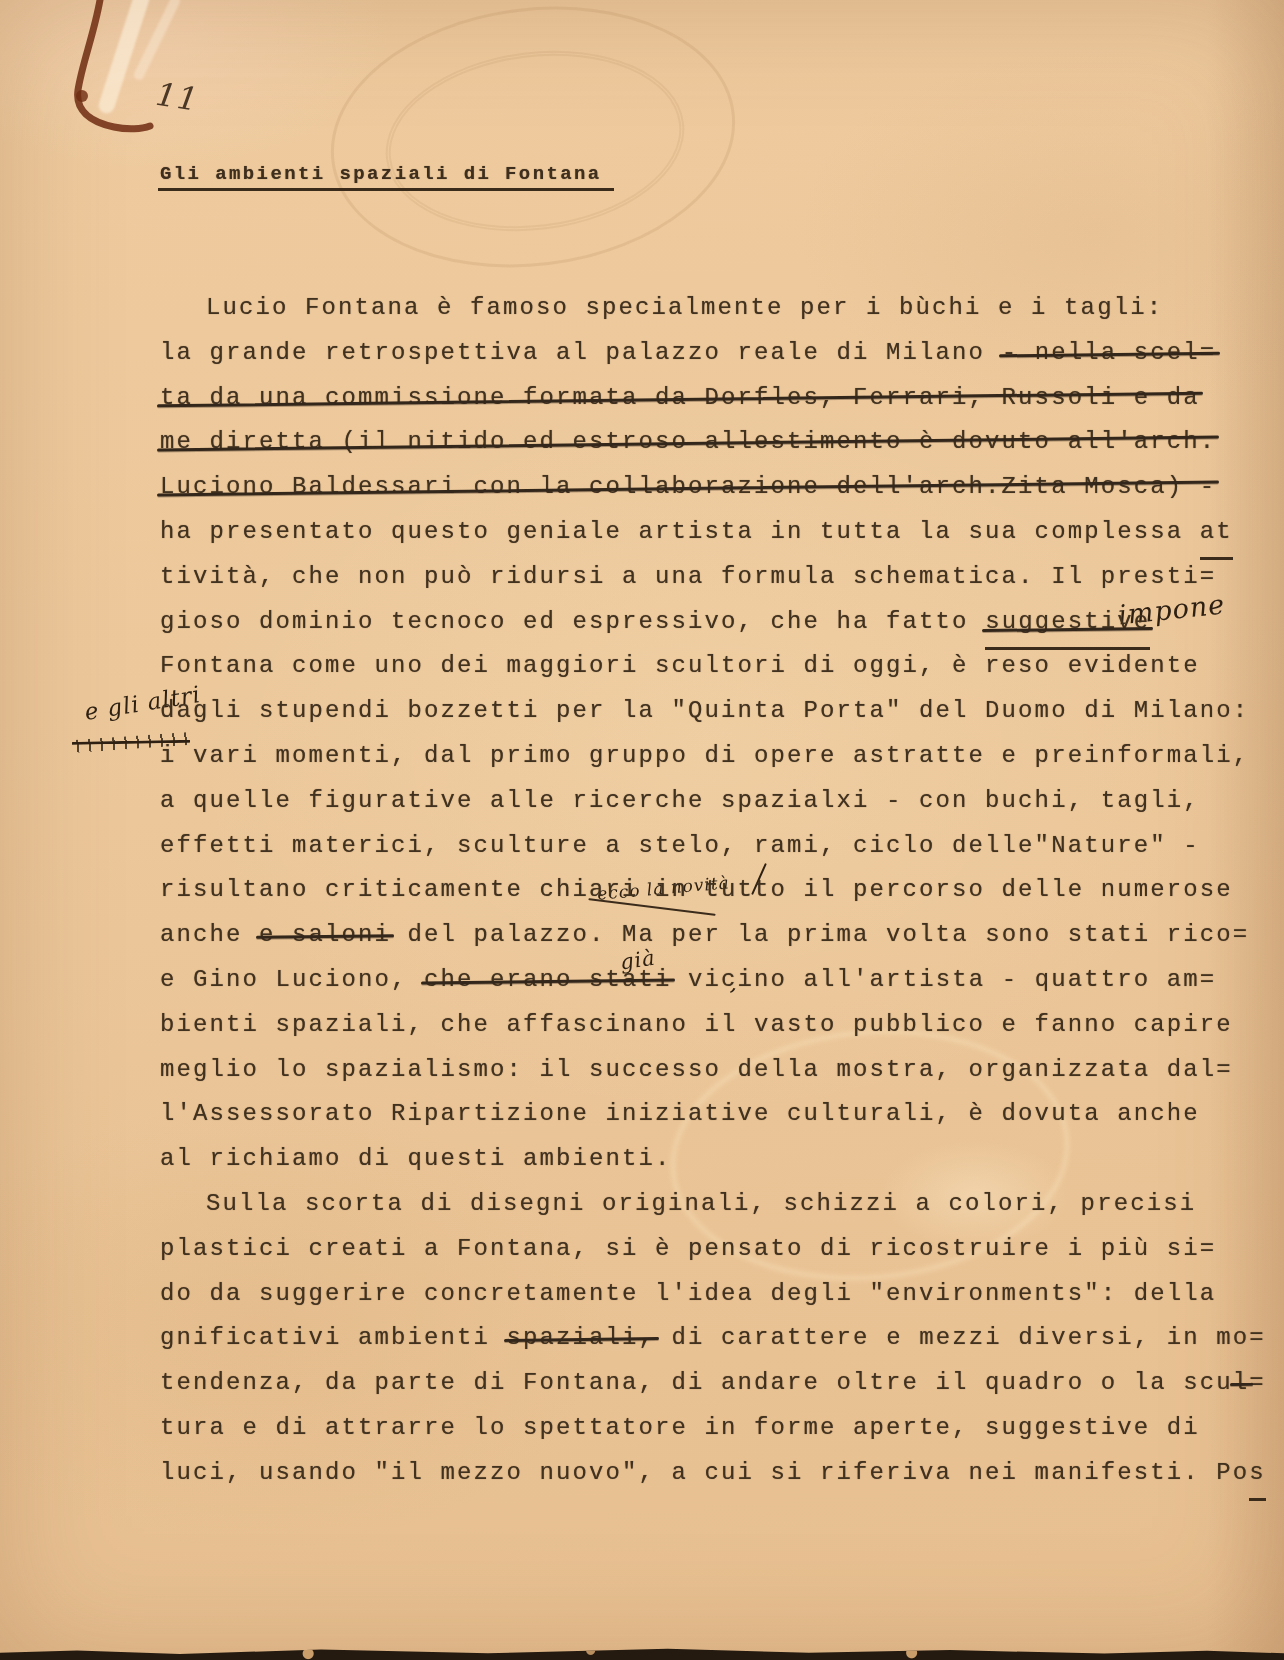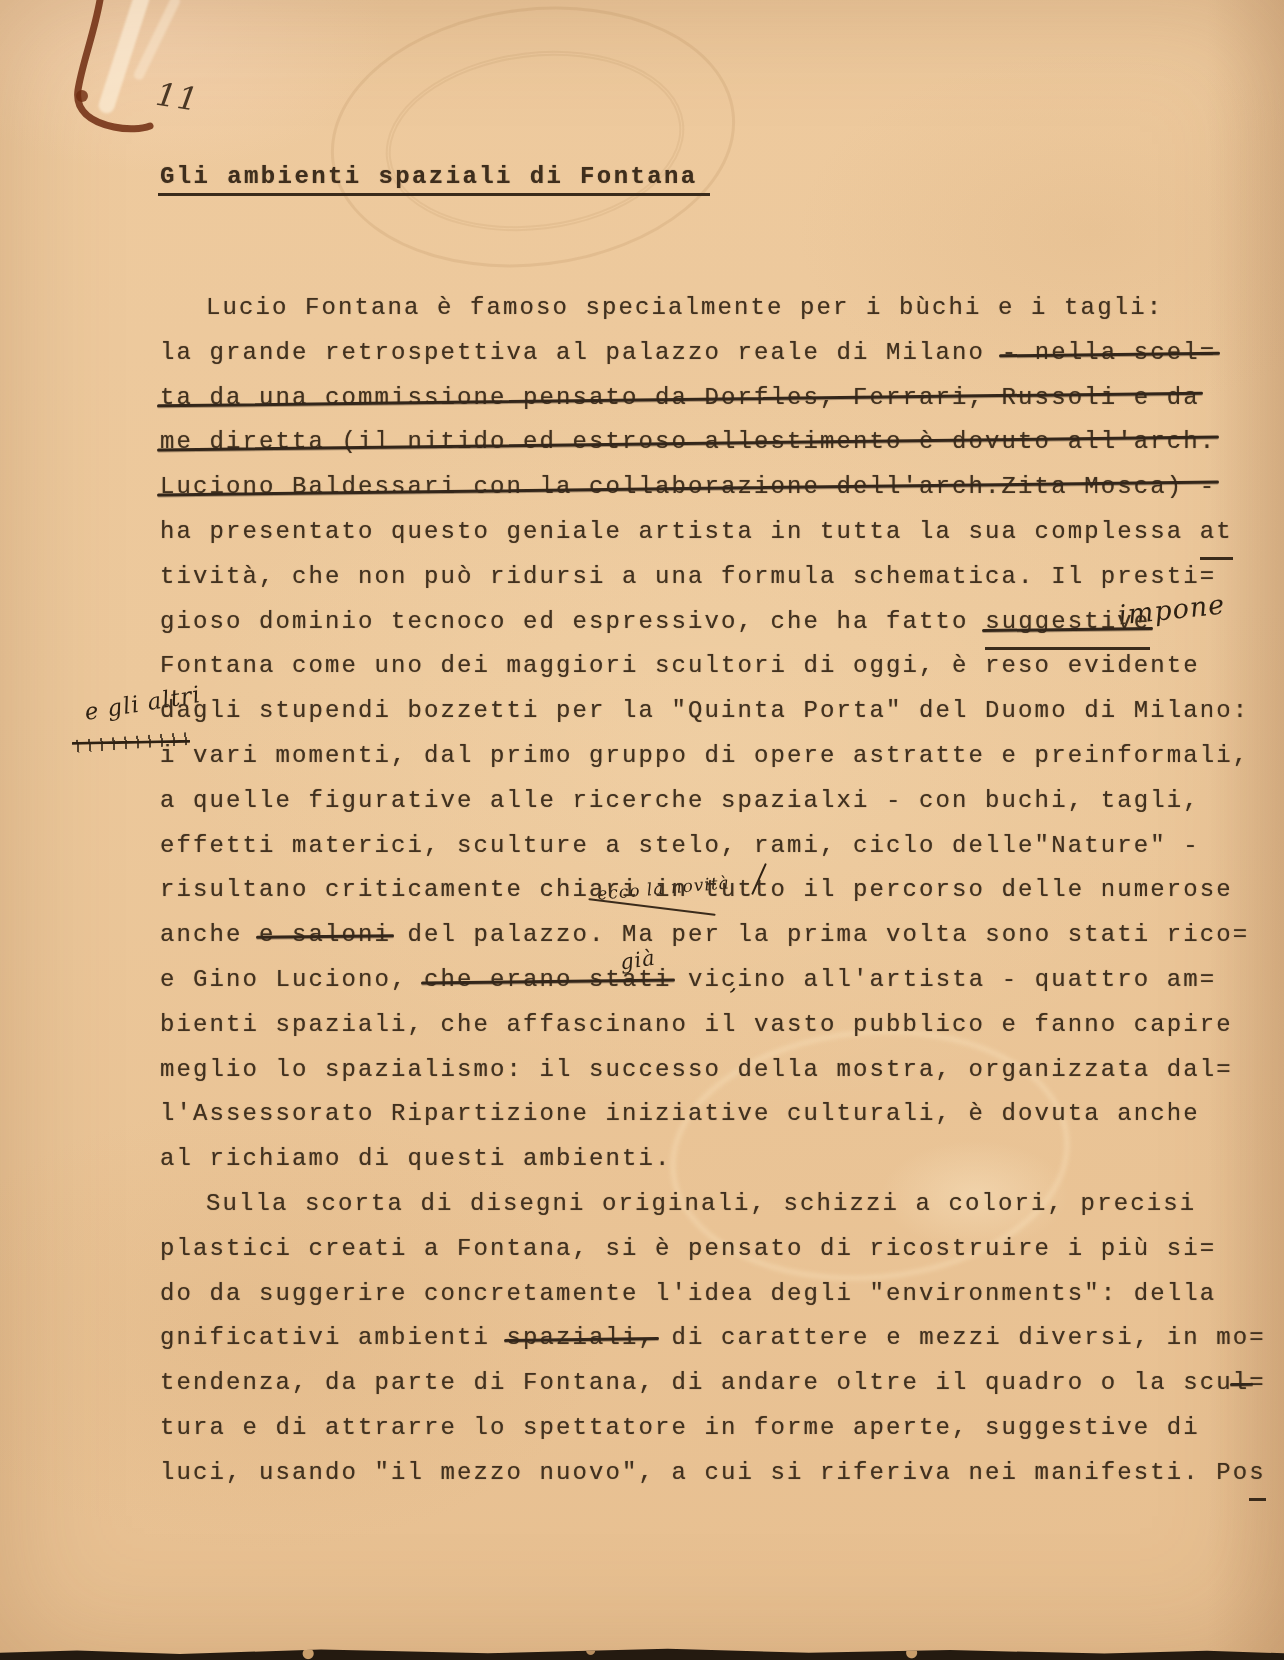--- a/index.html
+++ b/index.html
@@ -13,21 +13,21 @@
       radial-gradient(ellipse 500px 320px at 20% 80%, rgba(208,162,110,0.18), transparent 70%),
       radial-gradient(ellipse 700px 500px at 55% 45%, rgba(255,236,200,0.18), transparent 75%),
       linear-gradient(to left, rgba(150,100,60,0.16), transparent 6%),
       linear-gradient(175deg,#eeca9e 0%, #ecc89b 40%, #e7bf90 100%);
     box-shadow: inset 0 0 120px rgba(130,85,45,0.25);
     font-family:"Liberation Mono","DejaVu Sans Mono",monospace;
   }
   
   .title{
     position:absolute;left:160px;top:163px;
-    font-size:24px;font-weight:700;color:#3e2e1d;
+    font-size:19px;font-weight:700;color:#3e2e1d;
     letter-spacing:2.4px;
     padding:0 12px 3px 2px;margin-left:-2px;
     border-bottom:3px solid #3a2b1b;
     text-shadow:0 0 1px rgba(60,40,20,0.6);
   }
   #typed-lines{
     position:absolute;left:160px;top:294px;width:1030px;
     font-size:24px;font-weight:400;color:#41311f;
     letter-spacing:2.1px;
     text-shadow:0 0 1px rgba(60,40,20,0.55);
@@ -133,21 +133,21 @@
   <div class="hand hw-ecco">ecco la novità</div>
   <div class="ecco-swash"></div>
   <div class="ecco-slash"></div>
   <div class="hand hw-gia">già</div>
   <div class="hand hw-tick">ʼ</div>
 
   <div class="title">Gli ambienti spaziali di Fontana</div>
   <div id="typed-lines">
       <div class="tline indent"><span>Lucio Fontana è famoso specialmente per i bùchi e i tagli:</span></div>
       <div class="tline"><span>la grande retrospettiva al palazzo reale di Milano </span><span class="strike">- nella scel=</span></div>
-      <div class="tline"><span class="strike">ta da una commissione pensato da Dorfles, Ferrari, Russoli e da</span></div>
+      <div class="tline"><span class="strike">ta da una commissione formata da Dorfles, Ferrari, Russoli e da</span></div>
       <div class="tline"><span class="strike">me diretta (il nitido ed estroso allestimento è dovuto all'arch.</span></div>
       <div class="tline"><span class="strike">Luciono Baldessari con la collaborazione dell'arch.Zita Mosca) -</span></div>
       <div class="tline"><span>ha presentato questo geniale artista in tutta la sua complessa </span><span class="underline">at</span></div>
       <div class="tline"><span>tività, che non può ridursi a una formula schematica. Il presti=</span></div>
       <div class="tline"><span>gioso dominio tecnoco ed espressivo, che ha fatto </span><span class="strike underline">suggestive</span></div>
       <div class="tline"><span>Fontana come uno dei maggiori scultori di oggi, è reso evidente</span></div>
       <div class="tline"><span>dagli stupendi bozzetti per la "Quinta Porta" del Duomo di Milano:</span></div>
       <div class="tline"><span>i vari momenti, dal primo gruppo di opere astratte e preinformali,</span></div>
       <div class="tline"><span>a quelle figurative alle ricerche spazialxi - con buchi, tagli,</span></div>
       <div class="tline"><span>effetti materici, sculture a stelo, rami, ciclo delle"Nature" -</span></div>

